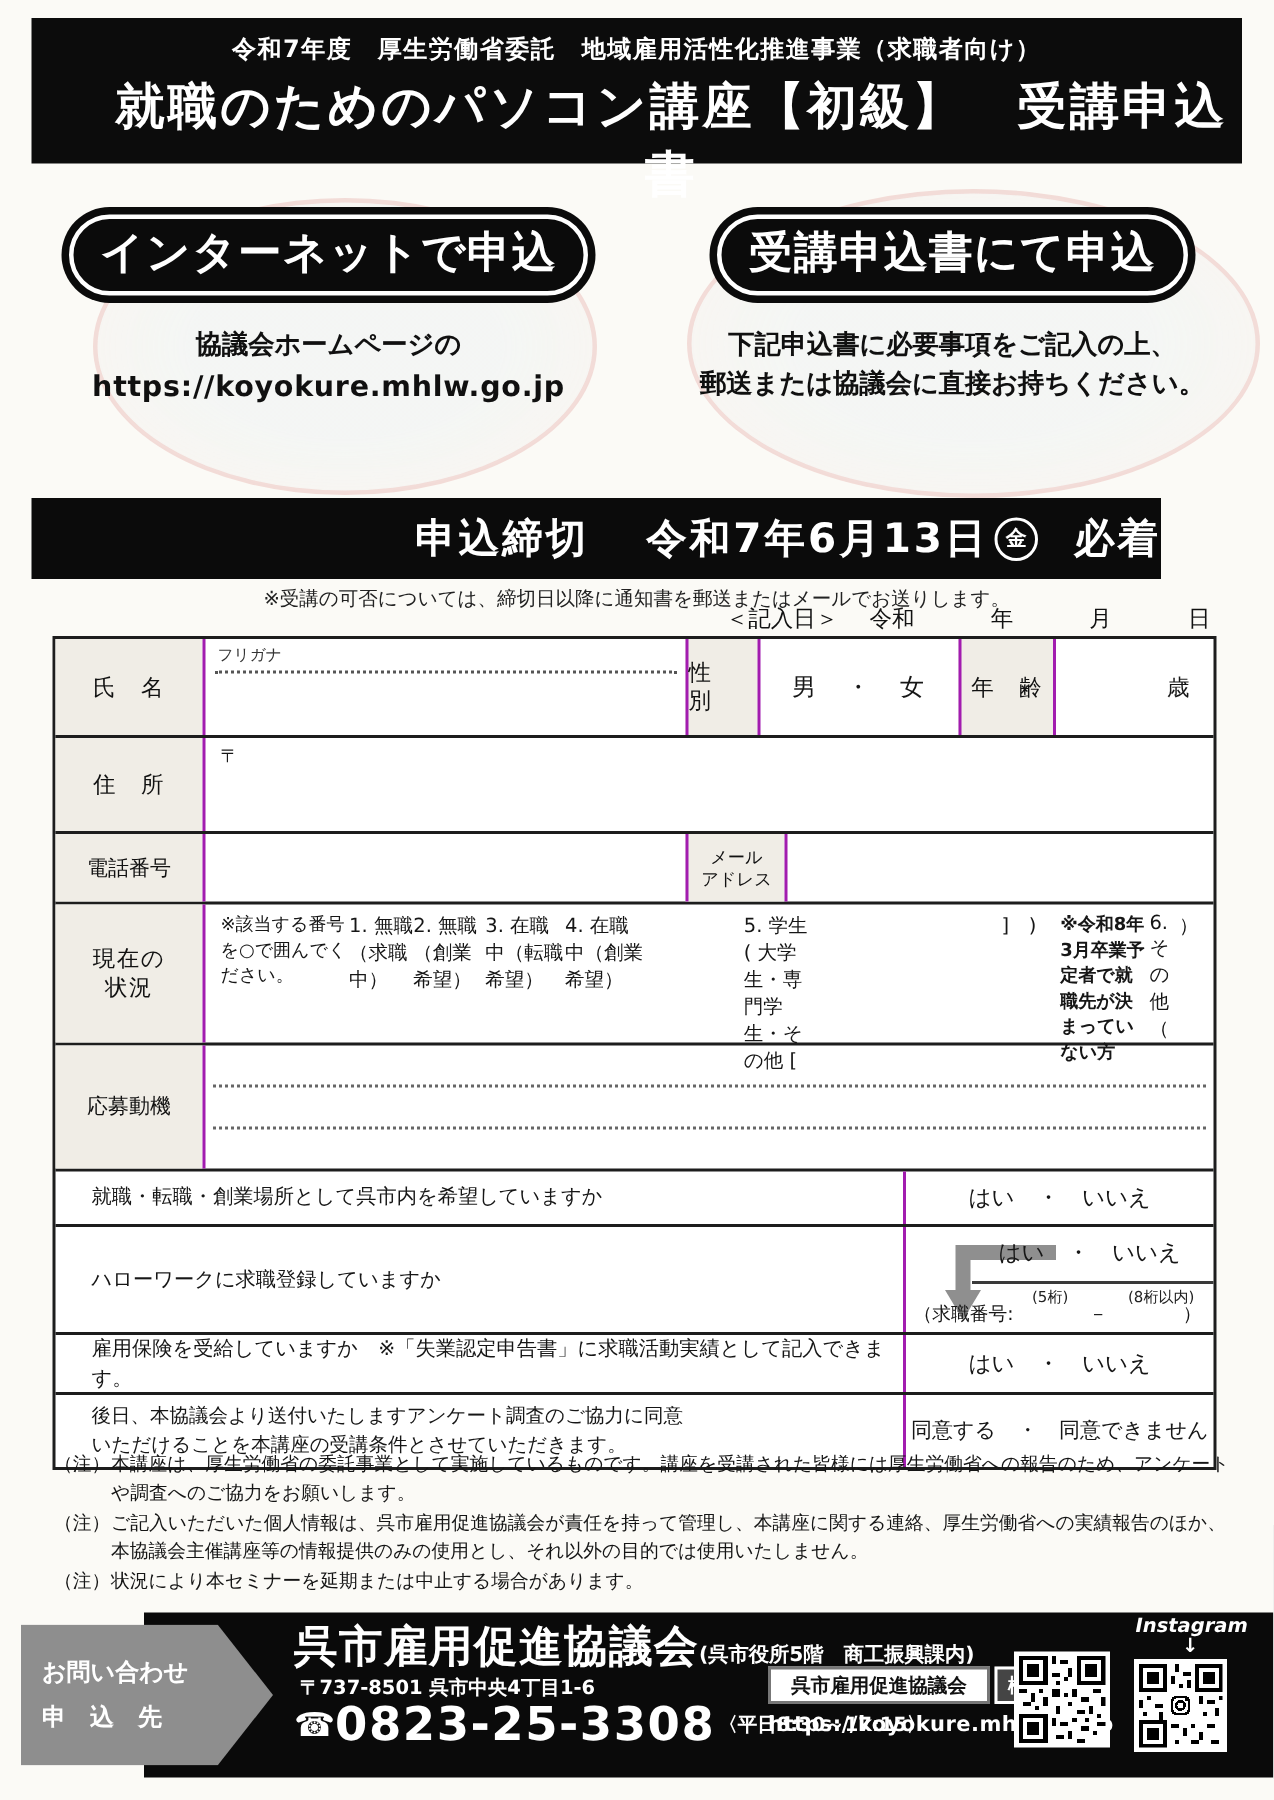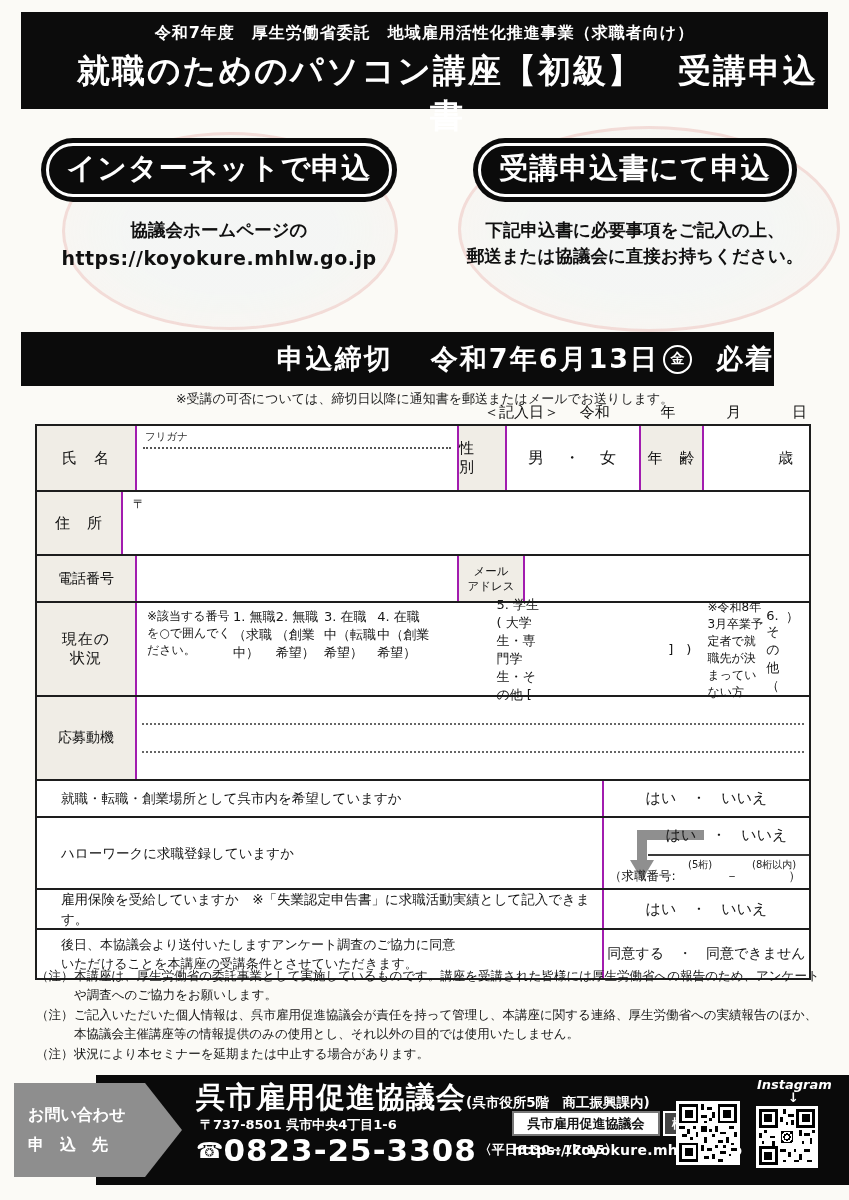--- a/index.html
+++ b/index.html
@@ -55,23 +55,23 @@
   .center{display:flex;align-items:center;justify-content:center;font-size:16px;letter-spacing:2px;}
   .name-cell{display:flex;flex-direction:column;}
   .furigana{margin:3px 6px 0;border-bottom:2px dotted #555;font-size:10.5px;color:#333;
             padding:1px 2px 3px;text-align:left;}
   .age-cell{display:flex;align-items:center;justify-content:flex-end;padding-right:16px;font-size:15px;}
   .postal{position:absolute;left:10px;top:4px;font-size:12px;}
   .email-lbl{font-size:11.5px;letter-spacing:0;line-height:1.3;}
   .status-cell{padding:5px 10px 4px;display:flex;justify-content:space-between;}
   .status-note{font-size:12px;}
   .status-opts{display:flex;padding-right:66px;font-size:13px;}
-  .status-line2{display:flex;align-items:center;font-size:13px;}
+  .status-line2{display:flex;align-items:flex-start;font-size:13px;}
   .status-blank{width:128px;flex:none;}
-  .status-l2note{font-size:12px;margin-left:16px;}
+  .status-l2note{font-size:12px;margin-left:16px;font-weight:bold;}
   .status-line3{display:flex;justify-content:space-between;font-size:13px;}
   .motive-cell{display:flex;flex-direction:column;}
   .m-line{flex:1;margin:0 5px;}
   .m-line.dot{border-bottom:2px dotted #666;}
   .q-cell{display:flex;align-items:center;padding:4px 12px;font-size:13.5px;line-height:1.5;margin-left:12px;}
   .q-cell.two{flex-direction:column;align-items:flex-start;justify-content:center;font-size:13px;}
   .a-cell{display:flex;align-items:center;justify-content:center;font-size:15px;}
   .a-cell.small{font-size:14px;letter-spacing:0;}
   
   .q2top{position:absolute;left:40px;right:0;top:8px;text-align:center;font-size:15px;}
@@ -182,21 +182,21 @@
       </div>
       <div class="cell lbl" style="width:48px">性　別</div>
       <div class="cell center" style="width:134px">男　・　女</div>
       <div class="cell lbl" style="width:63px">年　齢</div>
       <div class="cell age-cell" style="flex:1">
         <span>歳</span>
       </div>
     </div>
 
     <div class="row" style="height:62px">
-      <div class="cell lbl" style="width:84px">住　所</div>
+      <div class="cell lbl" style="width:98px">住　所</div>
       <div class="cell" style="flex:1">
         <span class="postal">〒</span>
       </div>
     </div>
 
     <div class="row" style="height:45px">
       <div class="cell lbl" style="width:98px;letter-spacing:0;font-size:14px">電話番号</div>
       <div class="cell" style="width:322px"></div>
       <div class="cell lbl" style="width:66px">
         <span class="email-lbl">メール</span>

